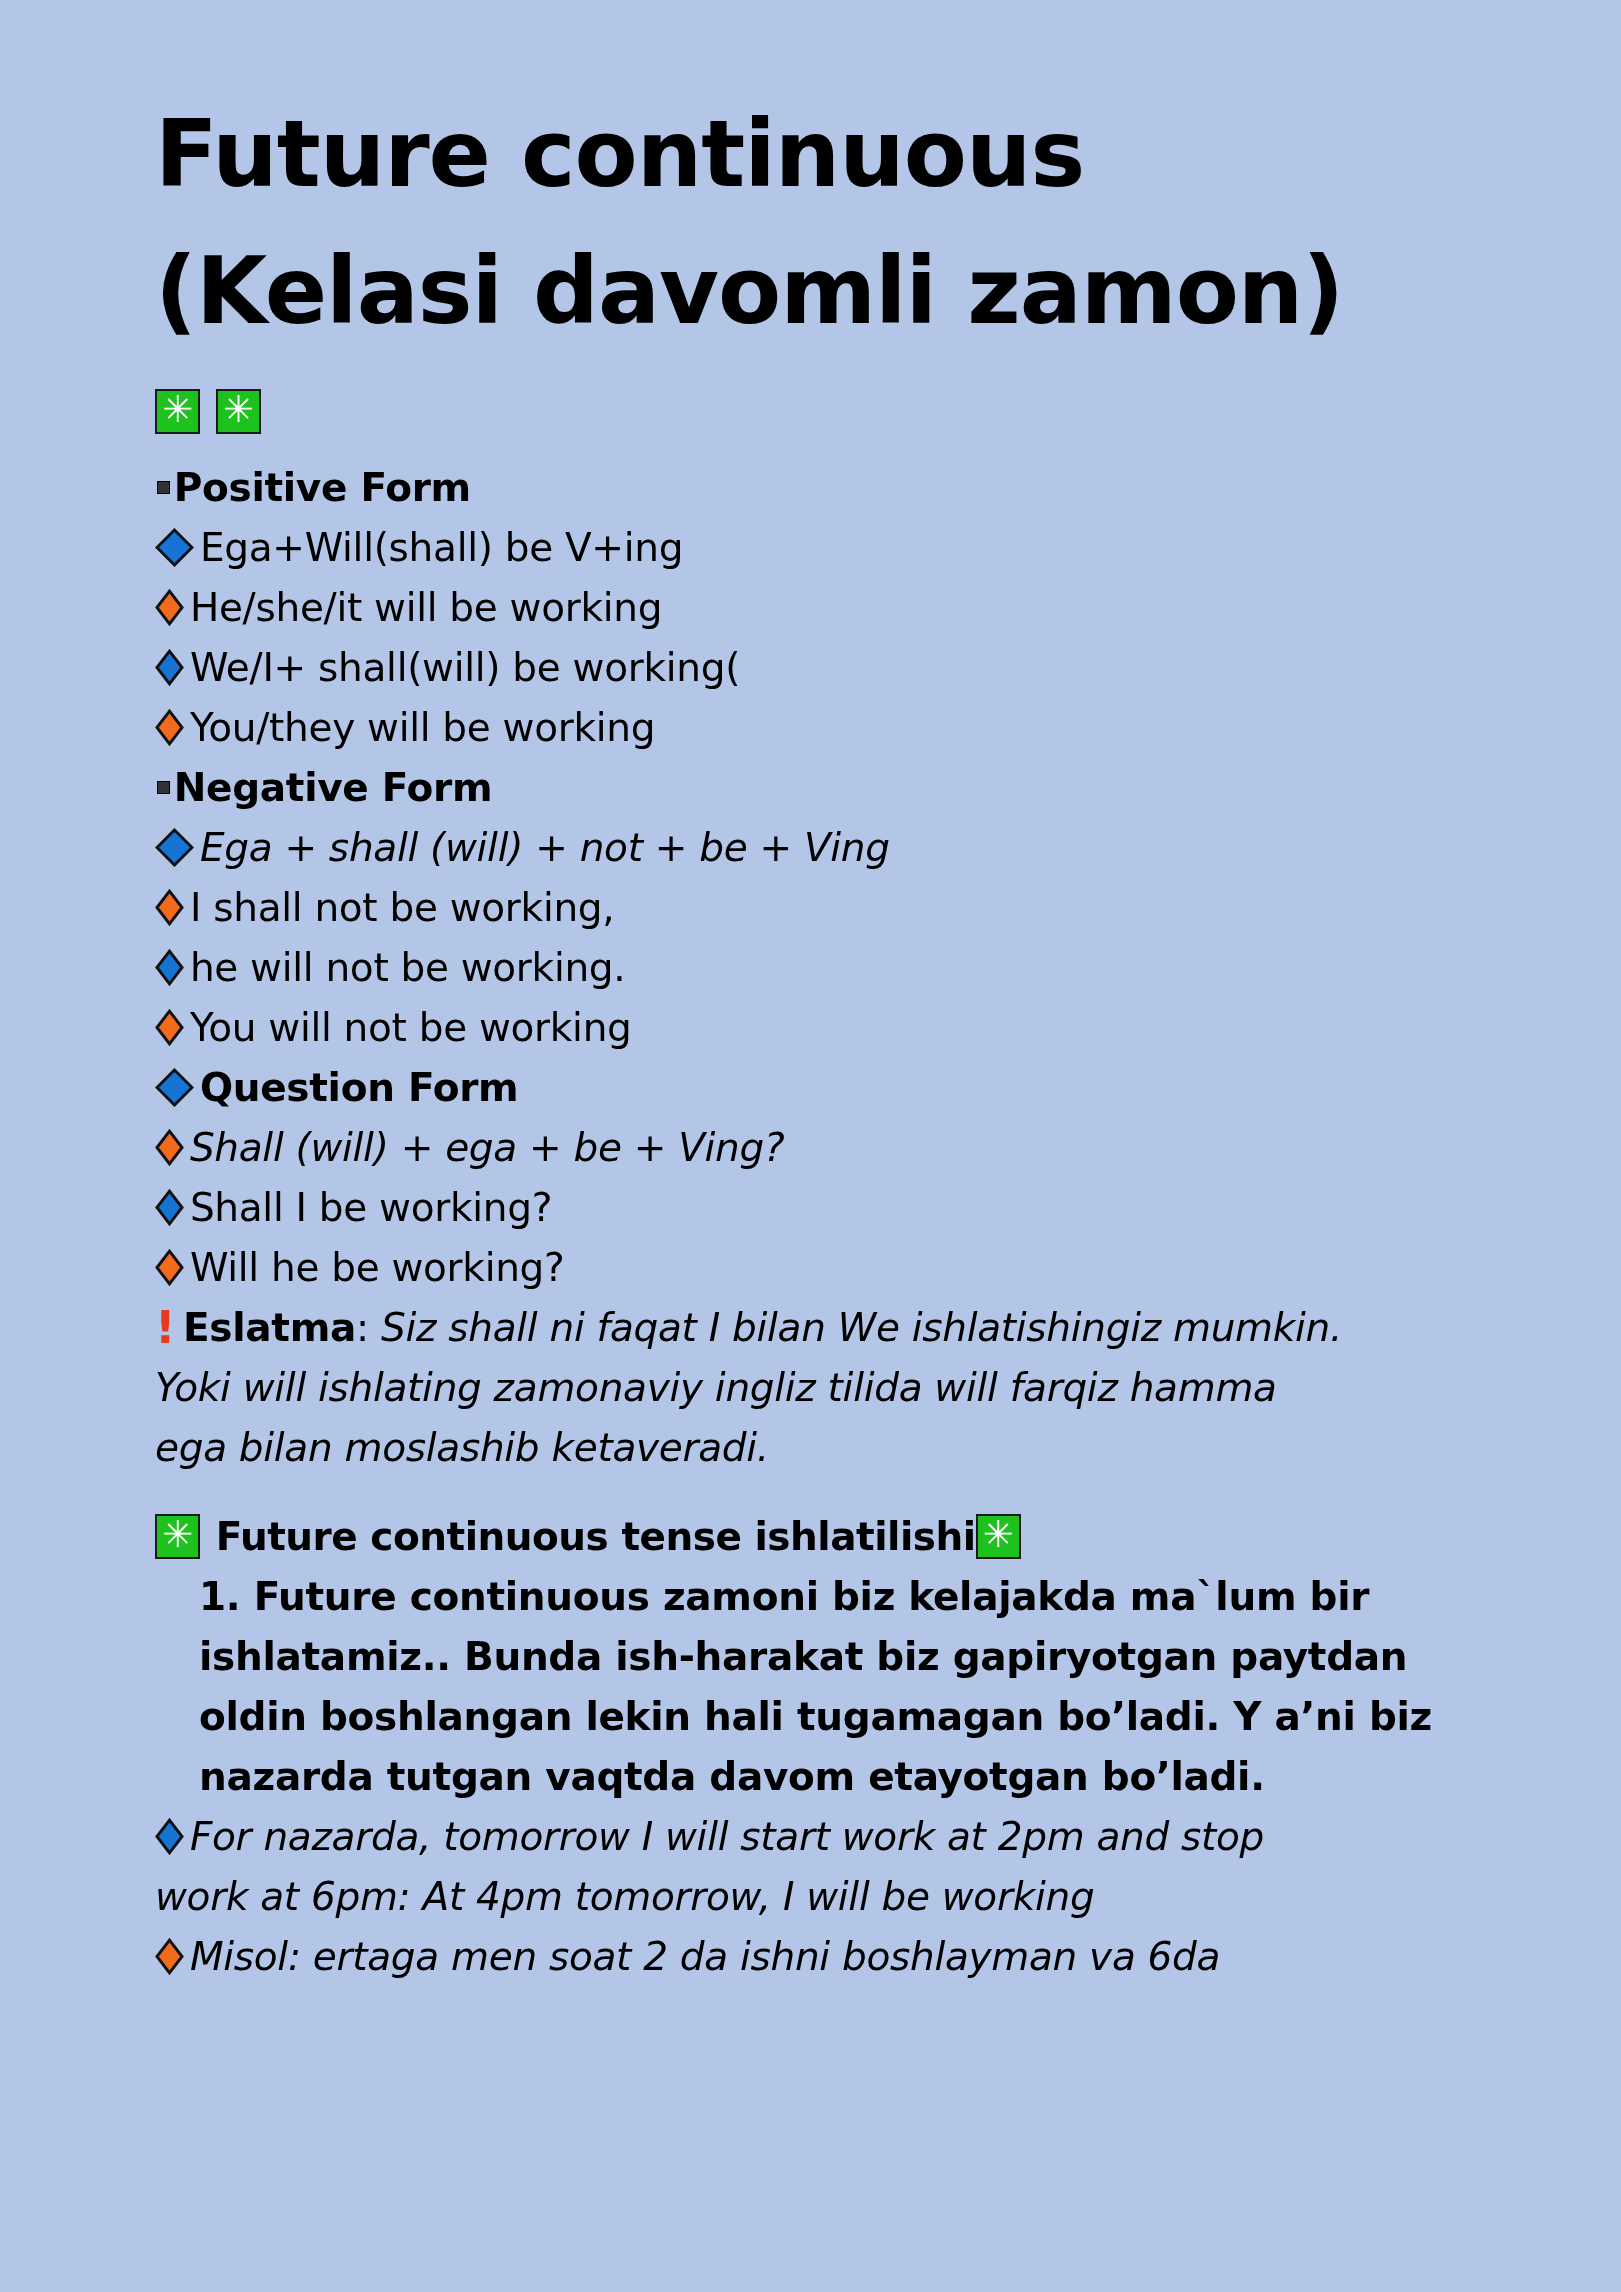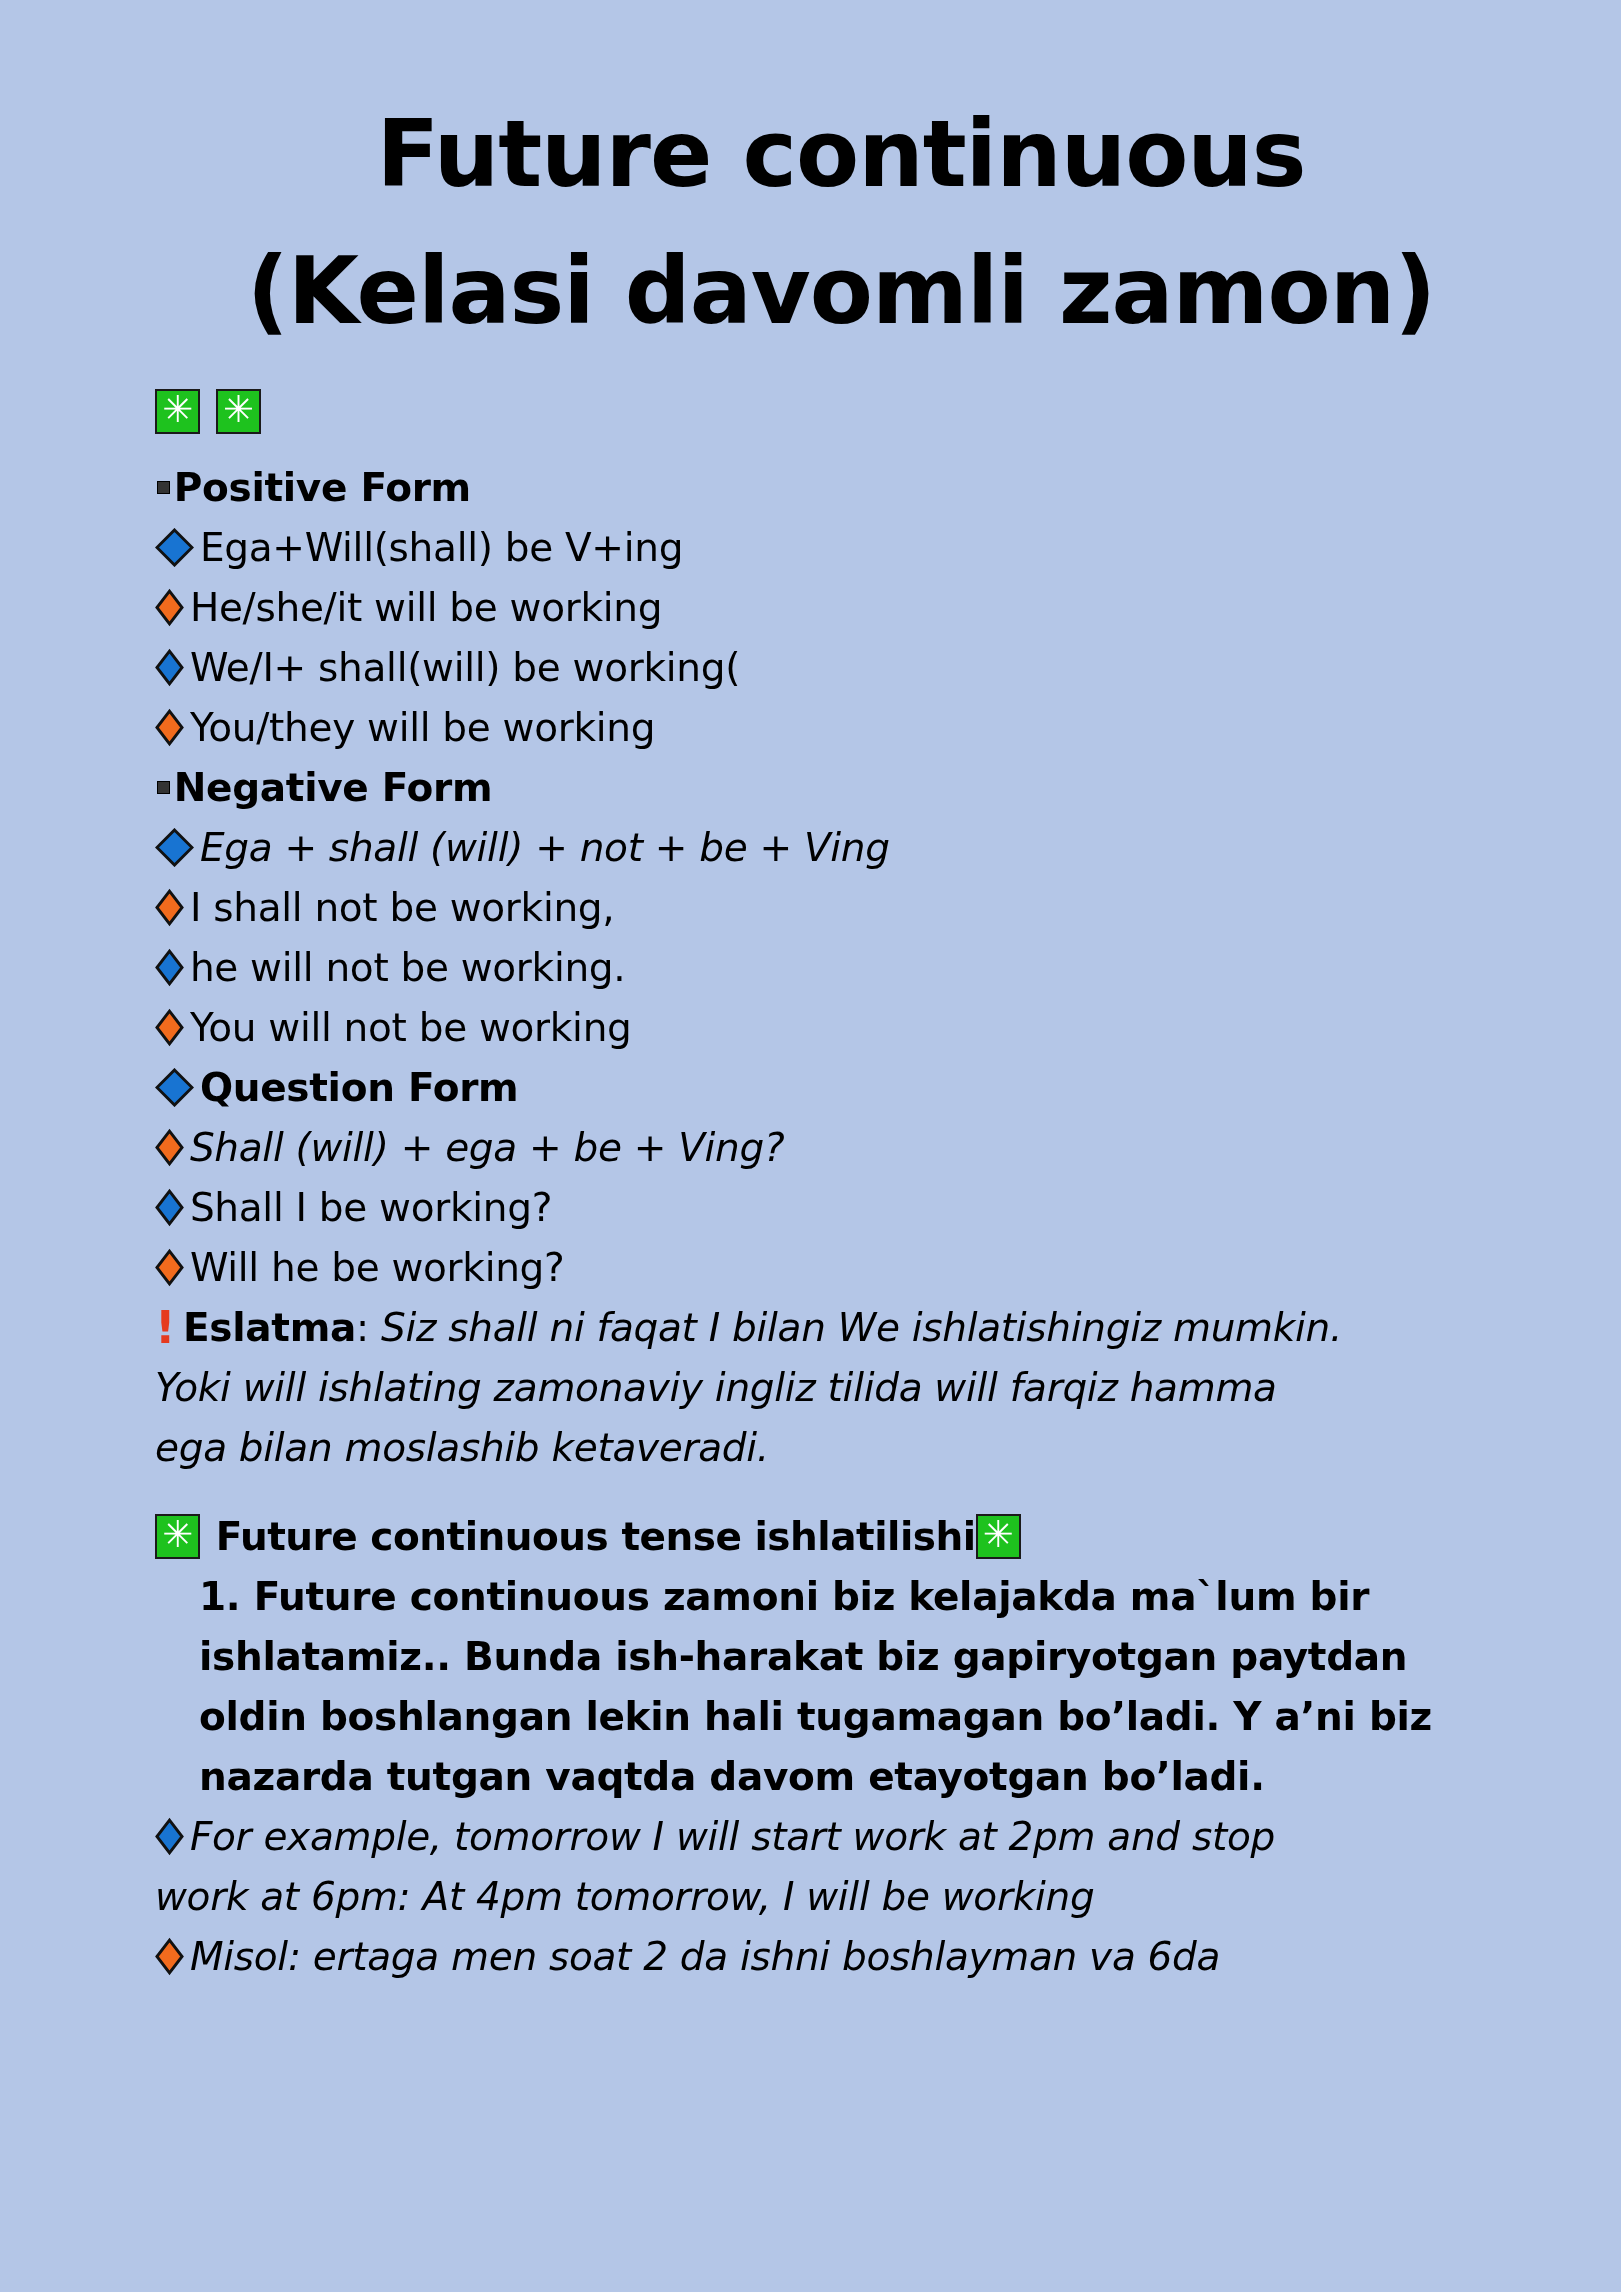--- a/index.html
+++ b/index.html
@@ -7,21 +7,21 @@
       width: 1621px; height: 2293px;
       background: #b4c6e7;
       font-family: "DejaVu Sans", "Liberation Sans", sans-serif;
       color: #000;
       position: relative;
       overflow: hidden;
     }
     .page { position: absolute; left: 155px; top: 0; width: 1372px; }
     .title {
       font-weight: bold; font-size: 92px; line-height: 137px;
-      margin: 86px 0 0 0; letter-spacing: -1px; text-align: center;
+      margin: 86px 0 0 0; letter-spacing: -1px;
     }
     .title div { white-space: nowrap; }
     .section-heading {
       font-weight: bold; font-size: 39px; line-height: 60px;
       display: flex; align-items: center; white-space: nowrap;
       letter-spacing: -0.5px;
     }
     .h1 { margin-top: 29px; }
     .h2 { margin-top: 29px; }
     .sparkle {
@@ -184,21 +184,21 @@
     <div class="line">1. Future continuous zamoni biz kelajakda ma`lum bir</div>
     <div class="line">ishlatamiz.. Bunda ish-harakat biz gapiryotgan paytdan</div>
     <div class="line">oldin boshlangan lekin hali tugamagan bo’ladi. Y a’ni biz</div>
     <div class="line">nazarda tutgan vaqtda davom etayotgan bo’ladi.</div>
   </div>
 
   <div class="line italic">
     <svg class="dia" width="29" height="39" viewBox="0 0 30 40">
         <use href="#dia-blue"></use>
       </svg>
-    <span>For example, tomorrow I will start work at 2pm and stop</span>
+    <span>For nazarda, tomorrow I will start work at 2pm and stop</span>
   </div>
   <div class="line italic">work at 6pm: At 4pm tomorrow, I will be working</div>
   <div class="line italic">
     <svg class="dia" width="29" height="39" viewBox="0 0 30 40">
         <use href="#dia-orange"></use>
       </svg>
     <span>Misol: ertaga men soat 2 da ishni boshlayman va 6da</span>
   </div>
 
 </div>

